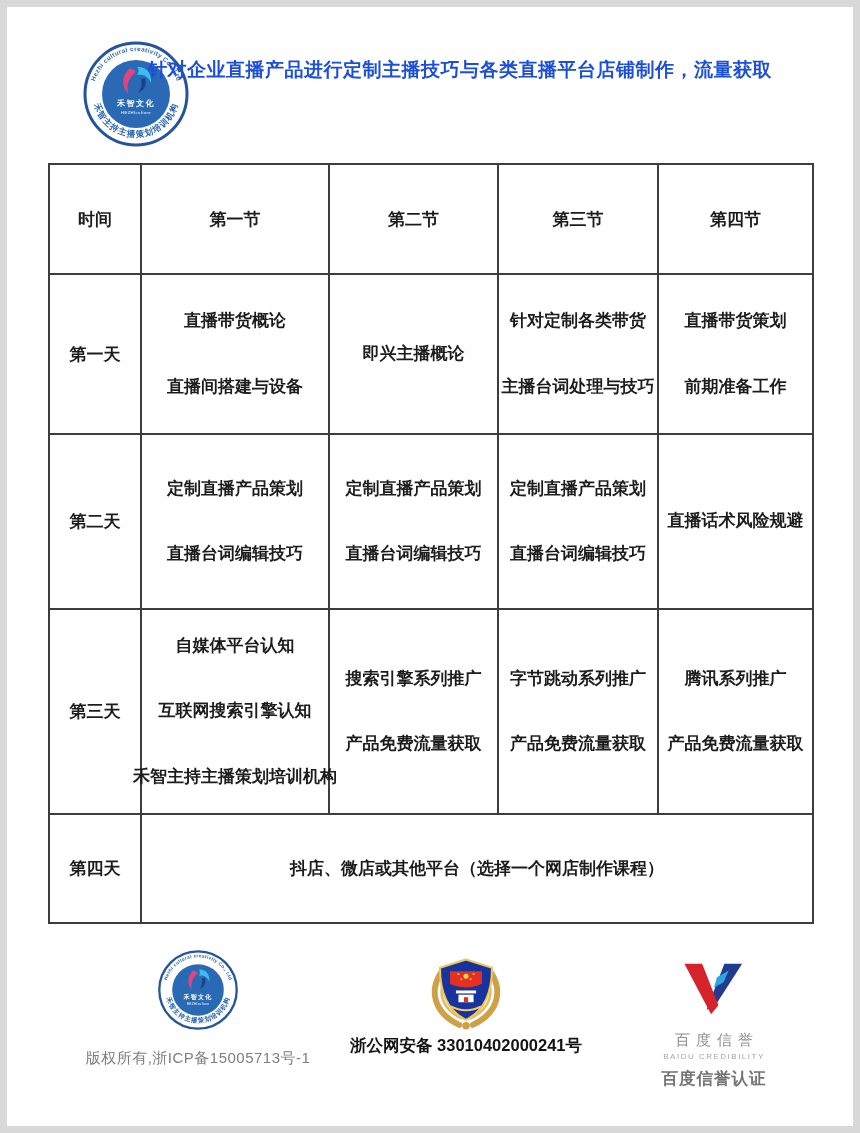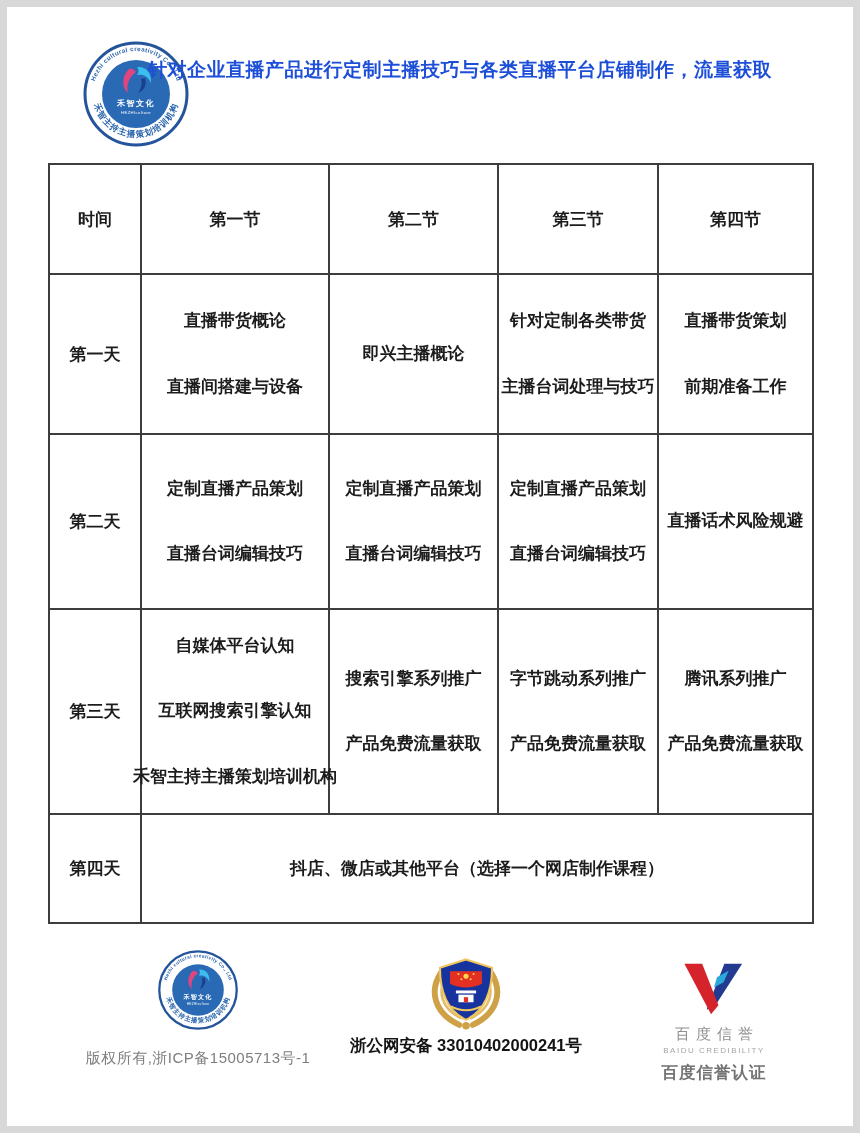--- a/index.html
+++ b/index.html
@@ -28,21 +28,21 @@
   .ln{line-height:1.2;white-space:nowrap;}
   td.merged{text-align:left;padding-left:14px;}
 
   
   .fb{position:absolute;display:flex;flex-direction:column;align-items:center;}
   .fb-left{left:85px;top:942px;width:212px;}
   .fb-mid{left:333px;top:944px;width:252px;}
   .fb-right{left:612px;top:952px;width:190px;}
   .icp-text{margin-top:18px;font-size:15px;color:#7e7e7e;letter-spacing:0.5px;white-space:nowrap;}
   .police-text{margin-top:0;font-size:16.5px;font-weight:bold;color:#141414;white-space:nowrap;}
-  .baidu-name{margin-top:6px;font-size:15px;color:#8f8f8f;letter-spacing:6px;text-indent:6px;white-space:nowrap;}
+  .baidu-name{margin-top:12px;font-size:15px;color:#8f8f8f;letter-spacing:6px;text-indent:6px;white-space:nowrap;}
   .baidu-en{margin-top:2px;font-size:8px;color:#a5a5a5;letter-spacing:1.5px;white-space:nowrap;}
   .baidu-cert{margin-top:7px;font-size:16.5px;font-weight:bold;color:#737373;letter-spacing:1px;white-space:nowrap;}
 </style>
 </head>
 <body>
 
 <div class="page">
   <div class="sheet">
 
     <svg class="hezhi-logo" viewBox="0 0 108 108">

